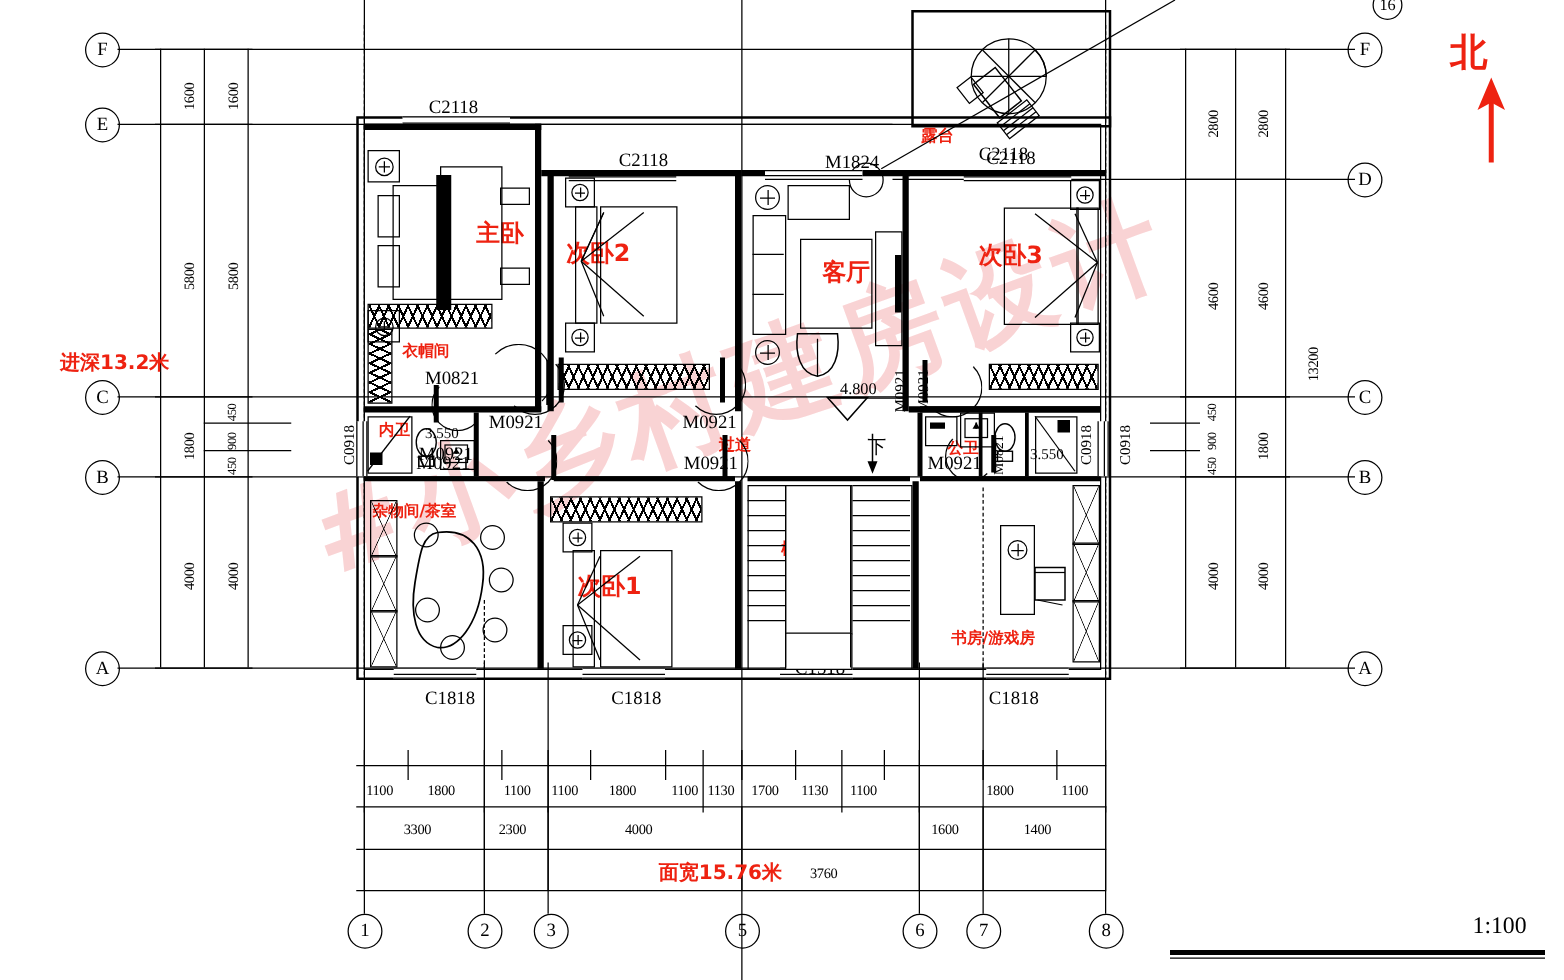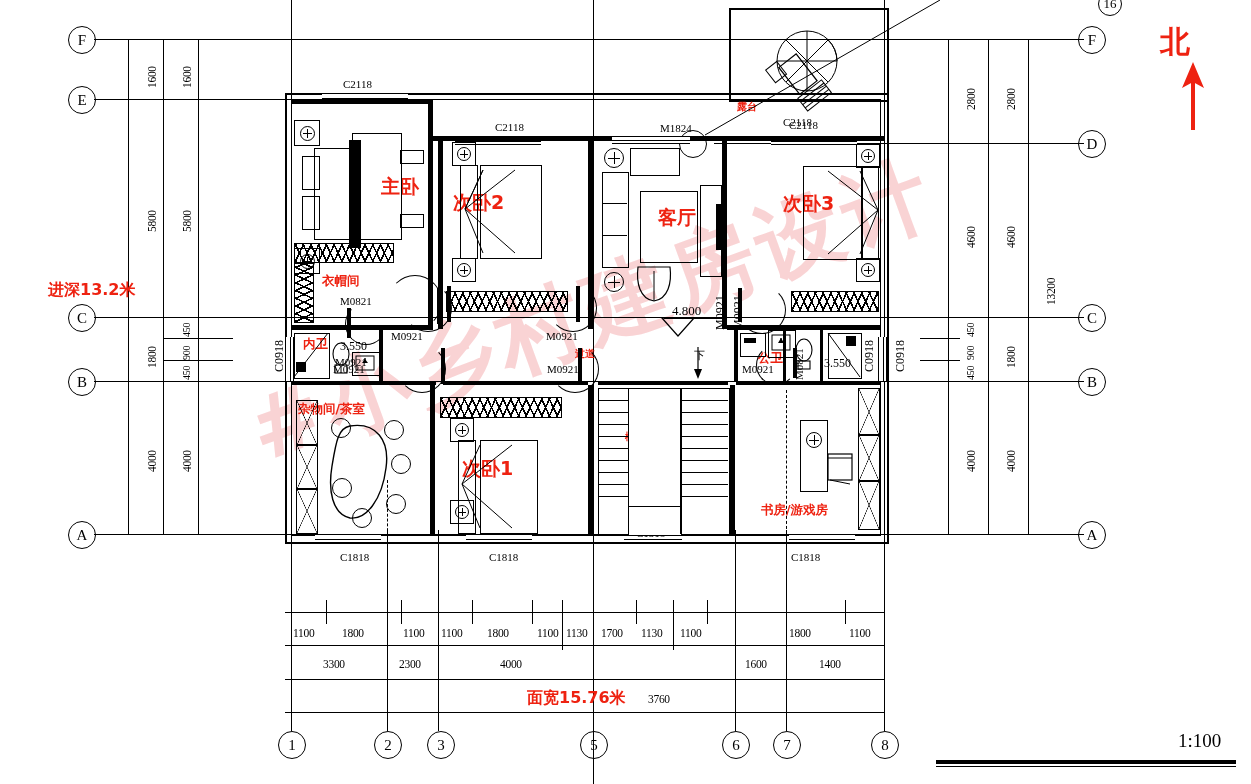--- a/index.html
+++ b/index.html
@@ -17,23 +17,23 @@
   .wall{position:absolute;background:#000;}
   .thinbox{position:absolute;border:1px solid #000;}
   .thinbox2{position:absolute;border:2px solid #000;}
   .dim{position:absolute;white-space:nowrap;font-size:11.5px;line-height:1;
        font-family:"Liberation Serif",serif;letter-spacing:-0.3px;}
   .dimv{position:absolute;white-space:nowrap;font-size:11.5px;line-height:1;
         transform-origin:0 0;transform:rotate(-90deg);letter-spacing:-0.3px;}
   .roomname{position:absolute;white-space:nowrap;color:#ee2211;font-weight:bold;
             font-family:"DejaVu Sans","Liberation Sans",sans-serif;}
   .rn-big{font-size:19px;}
-  .rn-mid{font-size:10px;}
+  .rn-mid{font-size:13px;}
   .rn-sm{font-size:12.5px;}
-  .tag{position:absolute;white-space:nowrap;font-size:11px;
+  .tag{position:absolute;white-space:nowrap;font-size:15px;
        font-family:"Liberation Serif",serif;}
   .tagv{position:absolute;white-space:nowrap;font-size:12px;
         transform-origin:0 0;transform:rotate(-90deg);
         font-family:"Liberation Serif",serif;}
 
   
   .bub{position:absolute;width:26px;height:26px;border:1.6px solid #000;
        border-radius:50%;display:flex;align-items:center;justify-content:center;
        font-size:15px;font-family:"Liberation Serif",serif;background:#fff;}
   .bub.sm{width:22px;height:22px;font-size:13px;}

